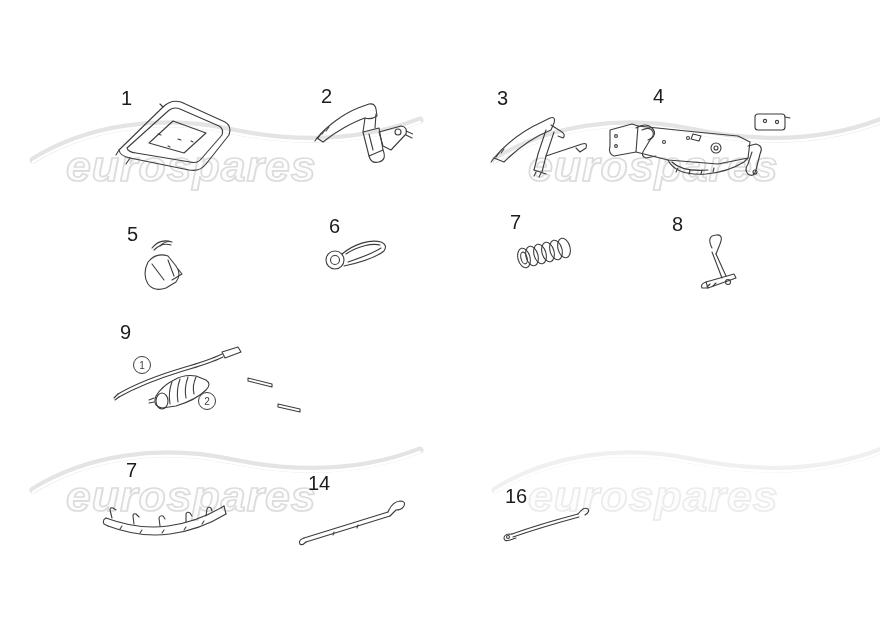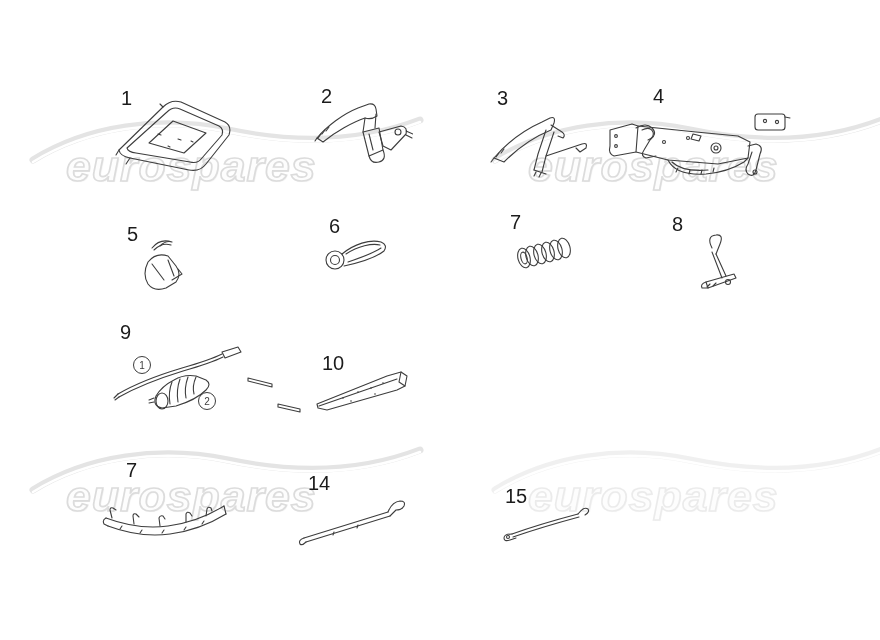--- a/index.html
+++ b/index.html
@@ -209,33 +209,20 @@
       <path d="M6,54 L2,58 M7,57 L3,60"></path>
       <path d="M44,56 Q40,66 50,68 L64,66 Q84,60 94,50 Q100,44 94,40 L84,36 Q72,34 62,40 Q50,46 44,56 Z"></path>
       <ellipse cx="50" cy="61" rx="6" ry="8"></ellipse>
       <path d="M60,42 Q56,52 58,64 M68,39 Q64,50 66,62 M76,37 Q72,48 74,58 M84,37 Q80,46 82,54"></path>
       <path d="M42,58 l-5,2 M42,62 l-5,1"></path>
       <path d="M136,38 L160,44 M136,41 L160,47 M136,38 l0,3 M160,44 l0,3"></path>
       <path d="M166,64 L188,69 M166,67 L188,72 M166,64 l0,3 M188,69 l0,3"></path>
     </svg>
   </div>
 
-  <div class="part" style="left:313px;top:366px;width:100px;height:48px;">
-    <span class="num" style="left:9px;top:-13px;">10</span>
-    <svg class="art" width="100" height="48" viewBox="0 0 100 48">
-      <path d="M4,38 L74,10 L88,6 L94,10 L92,20 L84,24 L14,44 L5,42 Z"></path>
-      <path d="M88,6 L86,16 L92,20 M6,40 L84,13"></path>
-      <circle class="dot" cx="30" cy="32" r=".8"></circle>
-        <circle class="dot" cx="45" cy="26" r=".8"></circle>
-      <circle class="dot" cx="58" cy="22" r=".8"></circle>
-        <circle class="dot" cx="70" cy="17" r=".8"></circle>
-      <circle class="dot" cx="38" cy="35" r=".8"></circle>
-        <circle class="dot" cx="62" cy="28" r=".8"></circle>
-    </svg>
-  </div>
 
 
 
   <div class="part" style="left:98px;top:496px;width:134px;height:52px;">
     <span class="num" style="left:28px;top:-36px;">7</span>
     <svg class="art" width="134" height="52" viewBox="0 0 134 52">
       <path d="M8,22 Q40,34 70,30 Q100,26 126,10"></path>
       <path d="M10,30 Q42,42 72,38 Q102,34 128,18"></path>
       <path d="M8,22 Q4,24 6,28 L10,30 M126,10 L128,18"></path>
       <path d="M14,22 l-2,-8 q0,-3 3,-2 l3,2"></path>
@@ -251,21 +238,21 @@
     <span class="num" style="left:14px;top:-23px;">14</span>
     <svg class="art" width="126" height="50" viewBox="0 0 126 50">
       <path d="M10,42 L94,16 M12,46 L96,20"></path>
       <path d="M10,42 Q4,44 6,48 Q8,50 12,46"></path>
       <path d="M94,16 Q98,6 106,5 Q112,5 110,10 Q108,14 102,14 L96,20"></path>
       <path d="M40,36 l-1,3 M64,29 l-1,3"></path>
     </svg>
   </div>
 
   <div class="part" style="left:500px;top:504px;width:104px;height:38px;">
-    <span class="num" style="left:5px;top:-18px;">15</span>
+    <span class="num" style="left:5px;top:-18px;">16</span>
     <svg class="art" width="104" height="38" viewBox="0 0 104 38">
       <path d="M12,30 Q40,20 78,10 M13,33 Q42,23 79,13"></path>
       <path d="M78,10 Q84,2 88,5 Q90,8 85,11"></path>
       <path d="M12,30 Q4,30 4,34 Q4,38 10,36 L16,34"></path>
       <circle cx="8" cy="33" r="1.5"></circle>
     </svg>
   </div>
 
 </div>
 

